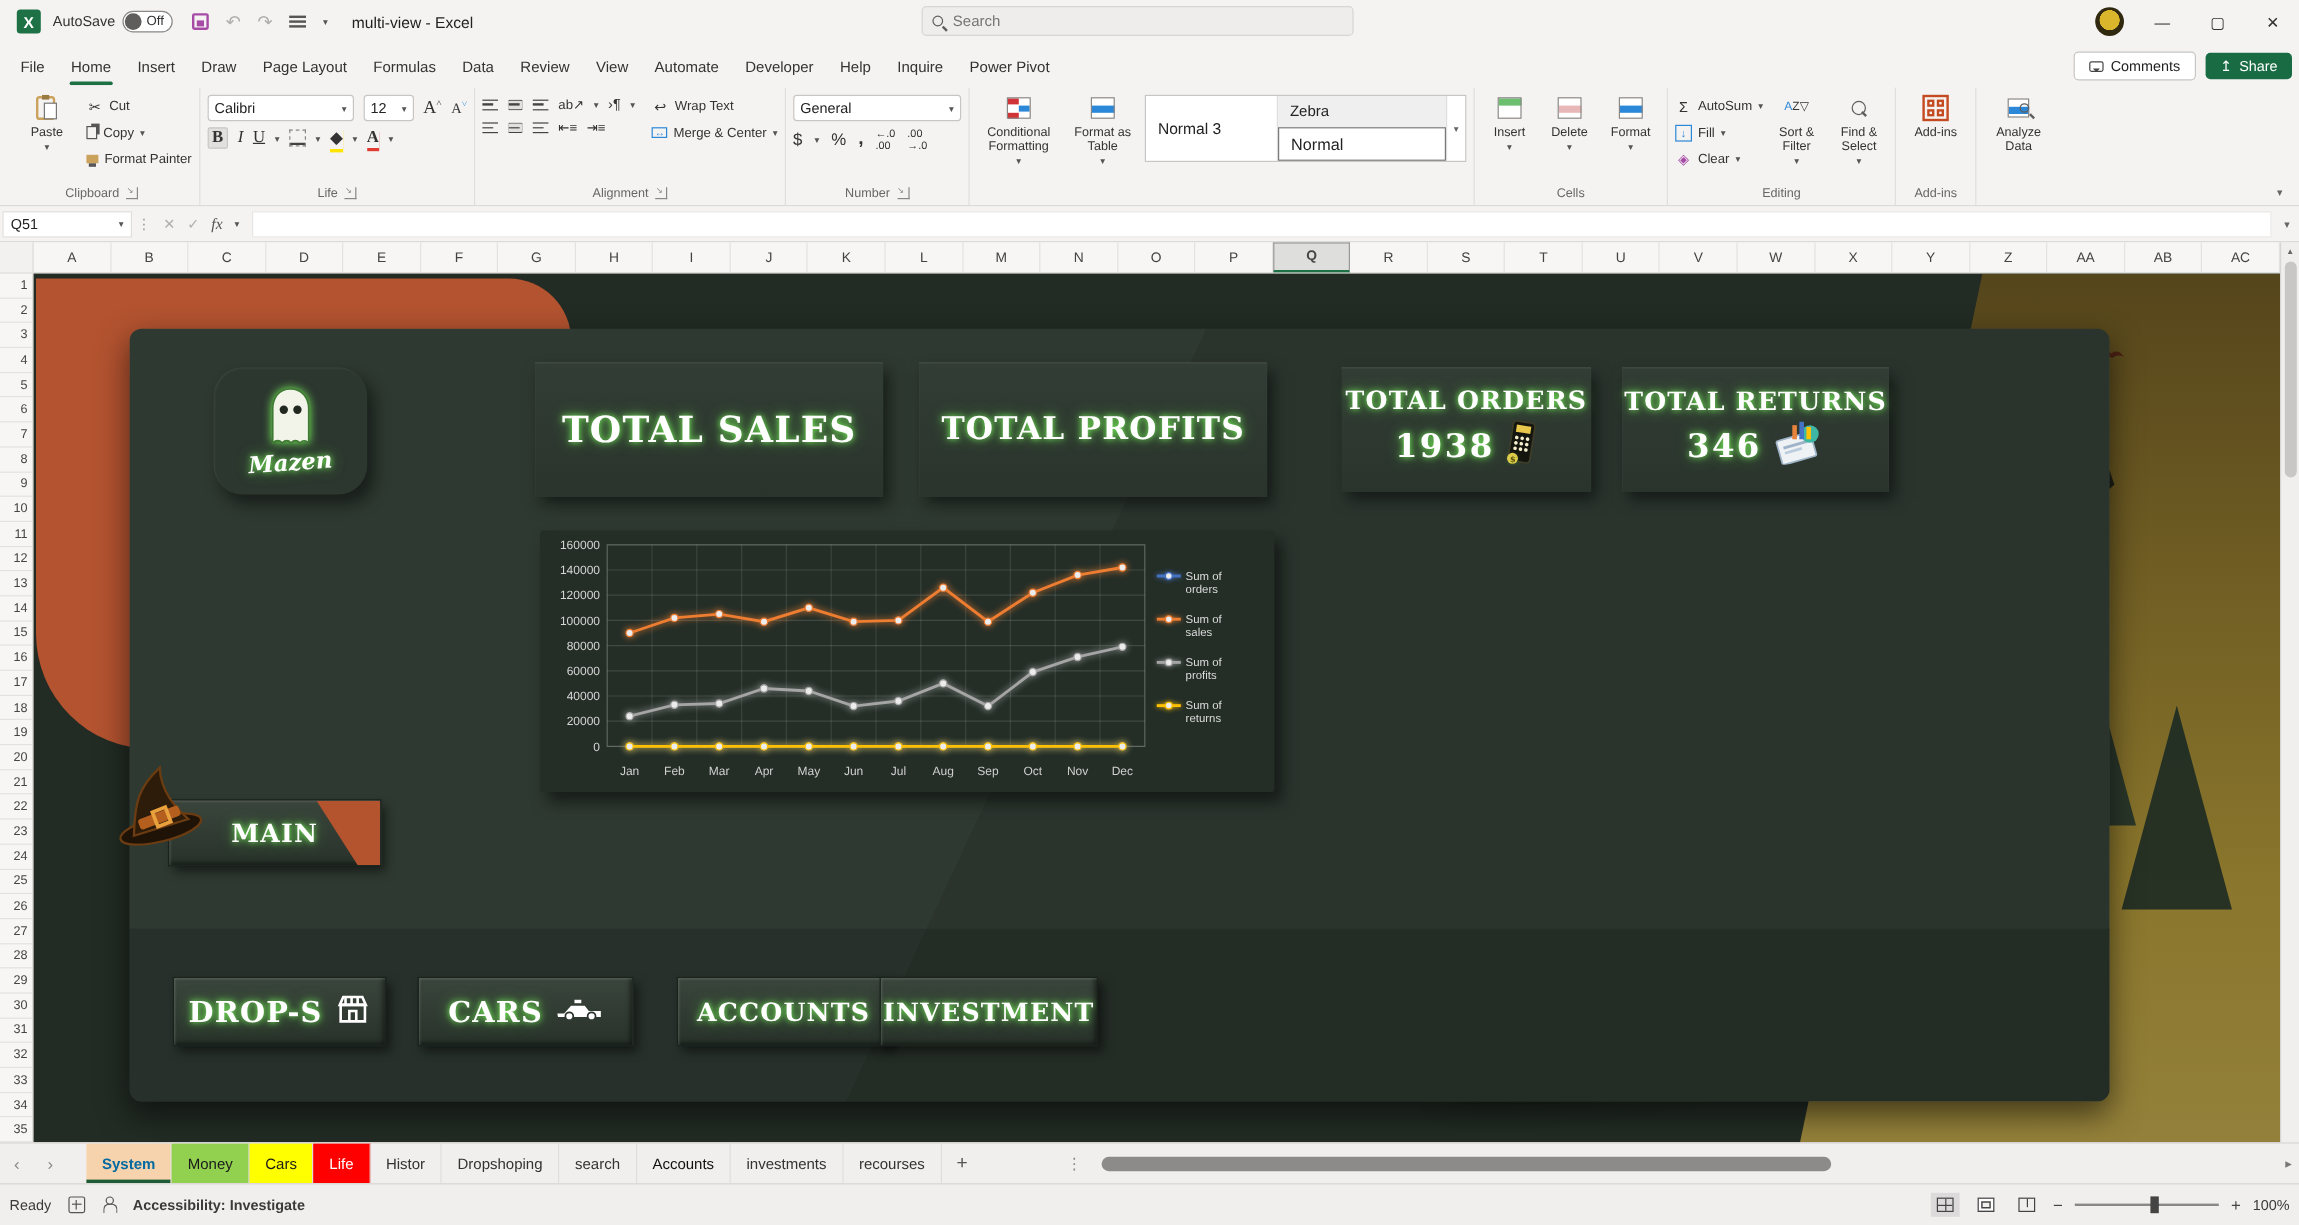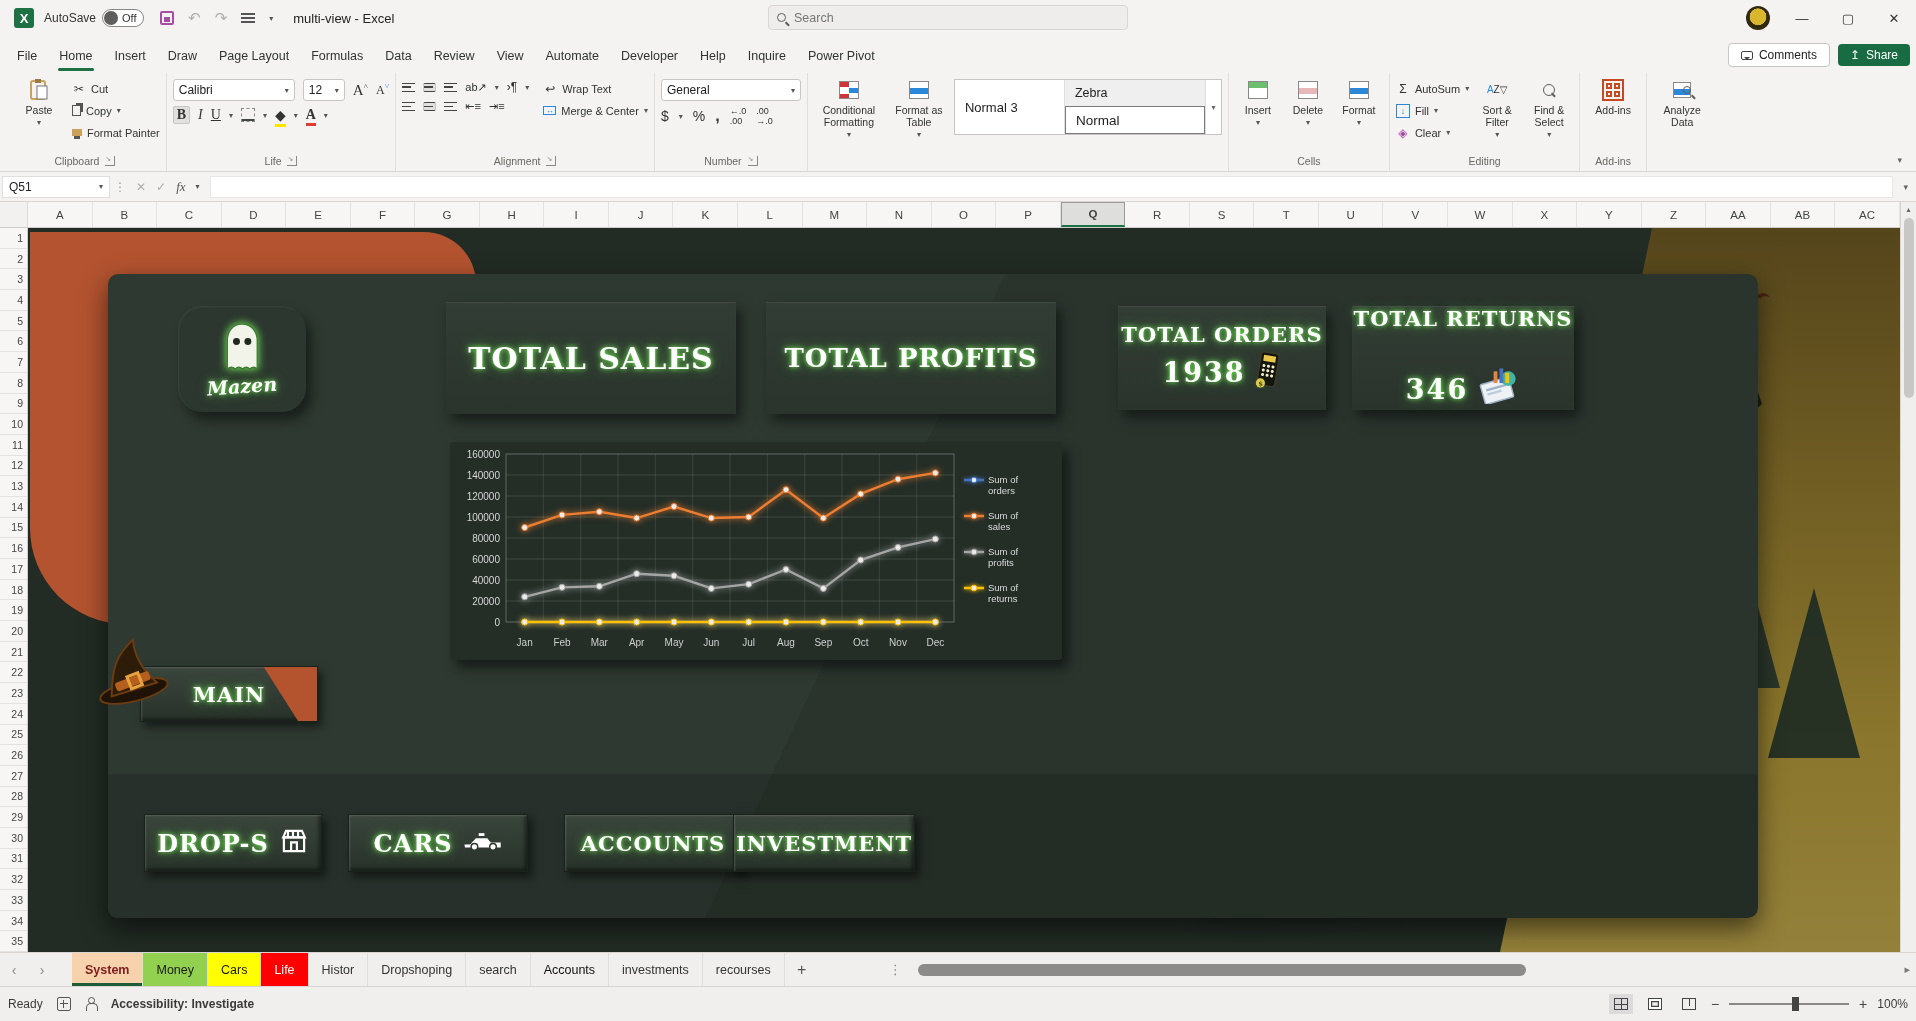--- a/index.html
+++ b/index.html
@@ -662,21 +662,21 @@
                     <circle cx="6" cy="16" r="1"></circle>
                     <circle cx="9" cy="16" r="1"></circle>
                     <circle cx="12" cy="16" r="1"></circle>
                   </g>
                 </g>
                 <circle cx="4" cy="21" r="3" fill="#e8c74a"></circle>
                 <text x="2.6" y="23" font-size="4.5" fill="#5c4a08">$</text>
               </svg></span>
           </div>
         </div>
-        <div class="stat-card" style="left: 1324px; top: 78px; width: 222px; height: 104px; justify-content: space-between;">
+        <div class="stat-card" style="left: 1324px; top: 78px; width: 222px; height: 104px;">
           <div class="stat-title glow" style="font-size:21px">TOTAL RETURNS</div>
   <div class="stat-value glow" style="font-size:27px">
             <span>346</span>
             <span><svg width="44" height="36" viewBox="0 0 30 24">
                 <g transform="rotate(-16 15 14)">
                   <rect x="4" y="8" width="20" height="14" rx="1" fill="#eef2f5" stroke="#9fb3c8"></rect>
                   <rect x="7" y="12" width="14" height="1.6" fill="#9fb3c8"></rect>
                   <rect x="7" y="15" width="10" height="1.6" fill="#bcd"></rect>
                 </g>
                 <circle cx="22" cy="7" r="5" fill="#3fb5a3"></circle>
@@ -864,21 +864,21 @@
   <div class="vscroll">
     <span style="padding-top:3px">▴</span>
     <div class="vthumb"></div>
     <span class="dn">▾</span>
   </div>
 
   <div class="tabsbar">
     <span class="nav-ar">‹</span>
     <span class="nav-ar">›</span>
     <div class="sheettabs" id="sheetTabs">
-        <div class="stab active" style="background: rgb(246, 210, 173); color: #7f1d1d;">System</div>
+        <div class="stab active" style="background: rgb(246, 210, 173); color: #0369a1;">System</div>
         <div class="stab" style="background: rgb(146, 208, 80); color: rgb(26, 26, 26);">Money</div>
         <div class="stab" style="background: rgb(255, 255, 0); color: rgb(26, 26, 26);">Cars</div>
         <div class="stab" style="background: rgb(255, 0, 0); color: rgb(255, 255, 255);">Life</div>
         <div class="stab" style="color: rgb(51, 51, 51);">Histor</div>
         <div class="stab" style="color: rgb(51, 51, 51);">Dropshoping</div>
         <div class="stab" style="color: rgb(51, 51, 51);">search</div>
         <div class="stab" style="color: rgb(17, 17, 17);">Accounts</div>
         <div class="stab" style="color: rgb(51, 51, 51);">investments</div>
         <div class="stab" style="color: rgb(51, 51, 51);">recourses</div>
       </div>

